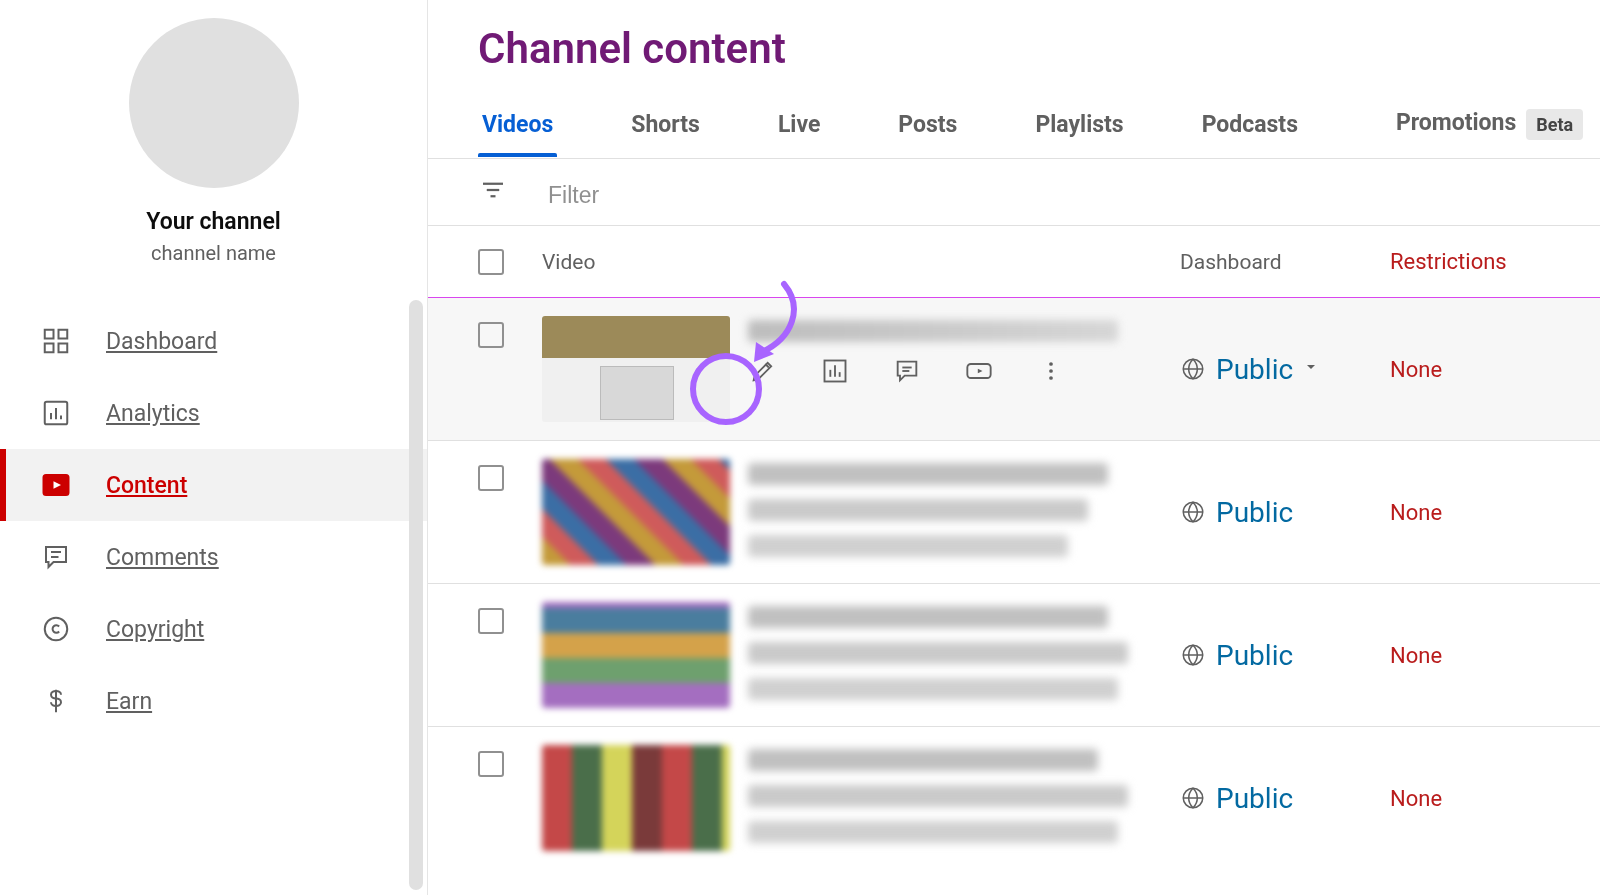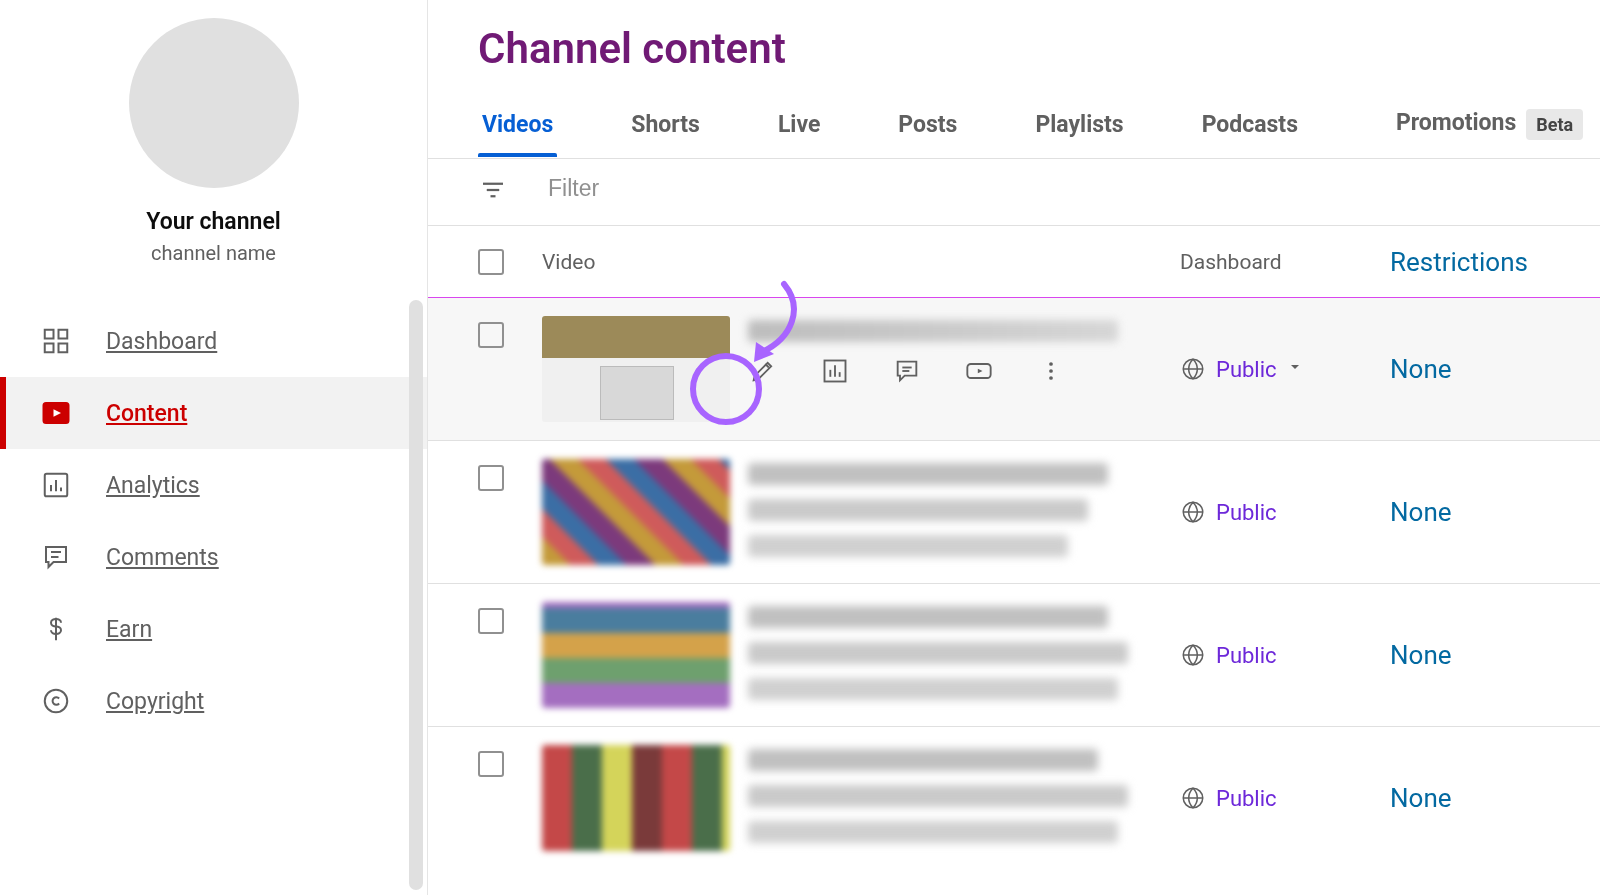--- a/index.html
+++ b/index.html
@@ -143,21 +143,21 @@
 }
 .beta-badge {
   font-size: 18px;
   background: #e8e8e8;
   color: #444;
   padding: 5px 10px;
   border-radius: 4px;
 }
 .filter-row {
   display: flex;
-  align-items: flex-start;
+  align-items: flex-end;
   gap: 40px;
   padding: 16px 50px;
   border-bottom: 1px solid #e0e0e0;
 }
 .filter-icon svg { width: 30px; height: 30px; stroke: #606060; stroke-width: 1.8; fill: none; }
 .filter-input {
   border: none;
   outline: none;
   font-size: 23px;
   color: #0d0d0d;
@@ -175,21 +175,21 @@
 }
 .table-header {
   height: 72px;
   font-size: 21px;
   color: #606060;
   border-bottom: 1px solid #d946ef;
 }
 .col-check { width: 64px; display: flex; align-items: center; }
 .col-video { flex: 1; display: flex; align-items: flex-start; gap: 18px; min-width: 0; }
 .col-visibility { width: 210px; display: flex; align-items: center; gap: 10px; }
-.col-restrictions { width: 160px; font-size: 26px; color: #0369a1; }
+.col-restrictions { width: 160px; font-size: 22px; color: #b91c1c; }
 .checkbox {
   width: 26px;
   height: 26px;
   border: 2px solid #909090;
   border-radius: 3px;
   cursor: pointer;
   flex-shrink: 0;
 }
 .table-row {
   padding-top: 18px;
@@ -234,21 +234,21 @@
   border: 6px solid #a864ff;
   border-radius: 50%;
   pointer-events: none;
 }
 .highlight-arrow {
   position: absolute;
   pointer-events: none;
 }
 .globe-icon { width: 26px; height: 26px; }
 .globe-icon svg { width: 26px; height: 26px; fill: none; stroke: #606060; stroke-width: 1.4; }
-.vis-text { font-size: 22px; color: #6d28d9; }
+.vis-text { font-size: 28px; color: #0369a1; }
 .vis-caret { width: 20px; height: 20px; }
 .vis-caret svg { width: 16px; height: 16px; fill: #606060; }
 
 
 .thumb1 { background:
   linear-gradient(#9c8a59 0 40%, #f0f0f0 40% 100%);
   position: relative;
 }
 .thumb1::after{content:"";position:absolute;left:58px;top:50px;width:72px;height:52px;background:#d8d8d8;border:1px solid #bbb;}
 .thumb2 { background:
@@ -280,67 +280,67 @@
         <span class="icon">
           <svg viewBox="0 0 24 24">
               <rect x="3" y="3" width="7" height="7"></rect>
               <rect x="14" y="3" width="7" height="7"></rect>
               <rect x="3" y="14" width="7" height="7"></rect>
               <rect x="14" y="14" width="7" height="7"></rect>
             </svg>
         </span>
         <span class="label">Dashboard</span>
       </div>
+      <div class="nav-item">
+        <span class="icon">
+          <svg viewBox="0 0 24 24">
+              <rect x="3" y="3" width="18" height="18" rx="1.5"></rect>
+              <line x1="8" y1="17" x2="8" y2="12"></line>
+              <line x1="12" y1="17" x2="12" y2="8"></line>
+              <line x1="16" y1="17" x2="16" y2="14"></line>
+            </svg>
+        </span>
+        <span class="label">Analytics</span>
+      </div>
       <div class="nav-item active">
         <span class="icon">
           <svg class="play-fill" viewBox="0 0 24 24">
               <rect x="2" y="4" width="20" height="16" rx="2"></rect>
               <polygon points="10,9 16,12 10,15"></polygon>
             </svg>
         </span>
         <span class="label">Content</span>
       </div>
       <div class="nav-item">
         <span class="icon">
           <svg viewBox="0 0 24 24">
-              <rect x="3" y="3" width="18" height="18" rx="1.5"></rect>
-              <line x1="8" y1="17" x2="8" y2="12"></line>
-              <line x1="12" y1="17" x2="12" y2="8"></line>
-              <line x1="16" y1="17" x2="16" y2="14"></line>
-            </svg>
-        </span>
-        <span class="label">Analytics</span>
-      </div>
-      <div class="nav-item">
-        <span class="icon">
-          <svg viewBox="0 0 24 24">
               <path d="M4 4h16v12H10l-4 4v-4H4z"></path>
               <line x1="8" y1="8" x2="16" y2="8"></line>
               <line x1="8" y1="12" x2="14" y2="12"></line>
             </svg>
         </span>
         <span class="label">Comments</span>
       </div>
       <div class="nav-item">
         <span class="icon">
           <svg viewBox="0 0 24 24">
+              <circle cx="12" cy="12" r="9"></circle>
+              <path d="M14.5 10a3 3 0 1 0 0 4"></path>
+            </svg>
+        </span>
+        <span class="label">Copyright</span>
+      </div>
+      <div class="nav-item">
+        <span class="icon">
+          <svg viewBox="0 0 24 24">
               <path d="M12 3v18"></path>
               <path d="M16 7c0-2-2-3-4-3s-4 1-4 3 2 3 4 3 4 1 4 3-2 3-4 3-4-1-4-3"></path>
             </svg>
         </span>
         <span class="label">Earn</span>
-      </div>
-      <div class="nav-item">
-        <span class="icon">
-          <svg viewBox="0 0 24 24">
-              <circle cx="12" cy="12" r="9"></circle>
-              <path d="M14.5 10a3 3 0 1 0 0 4"></path>
-            </svg>
-        </span>
-        <span class="label">Copyright</span>
       </div>
     </div>
   </div>
   <div class="scrollbar-track"></div>
 </div>
 
 <div class="main">
   <div class="page-title">Channel content</div>
 
   <div class="tabs">

